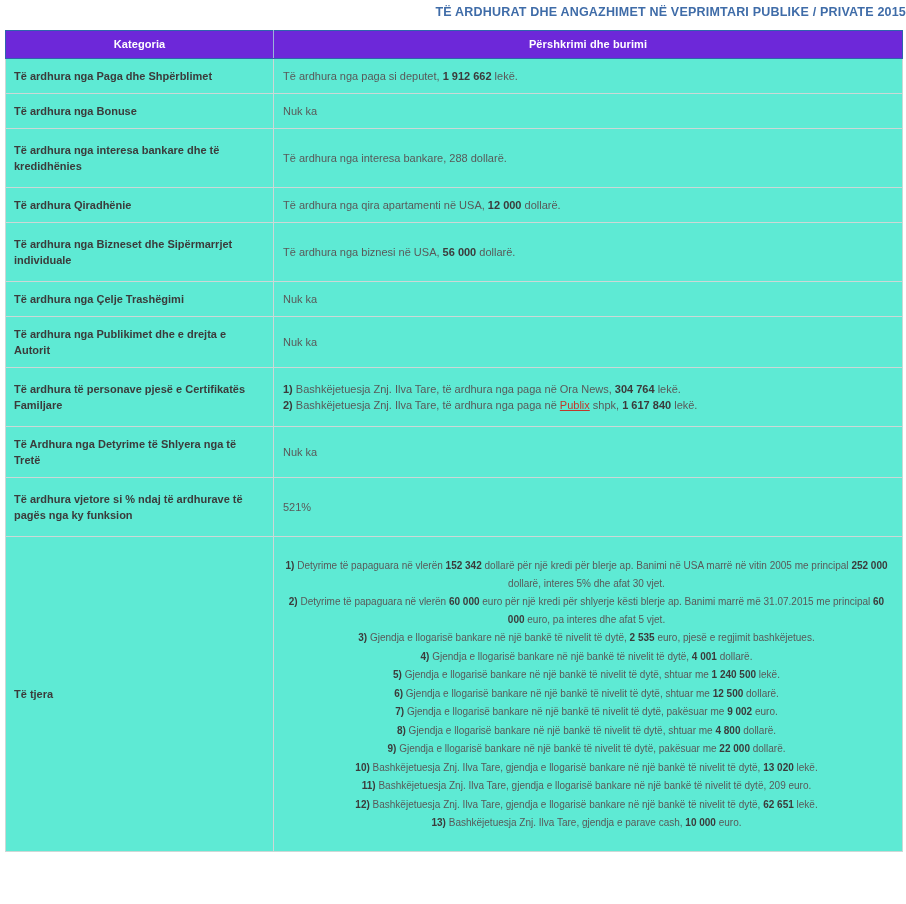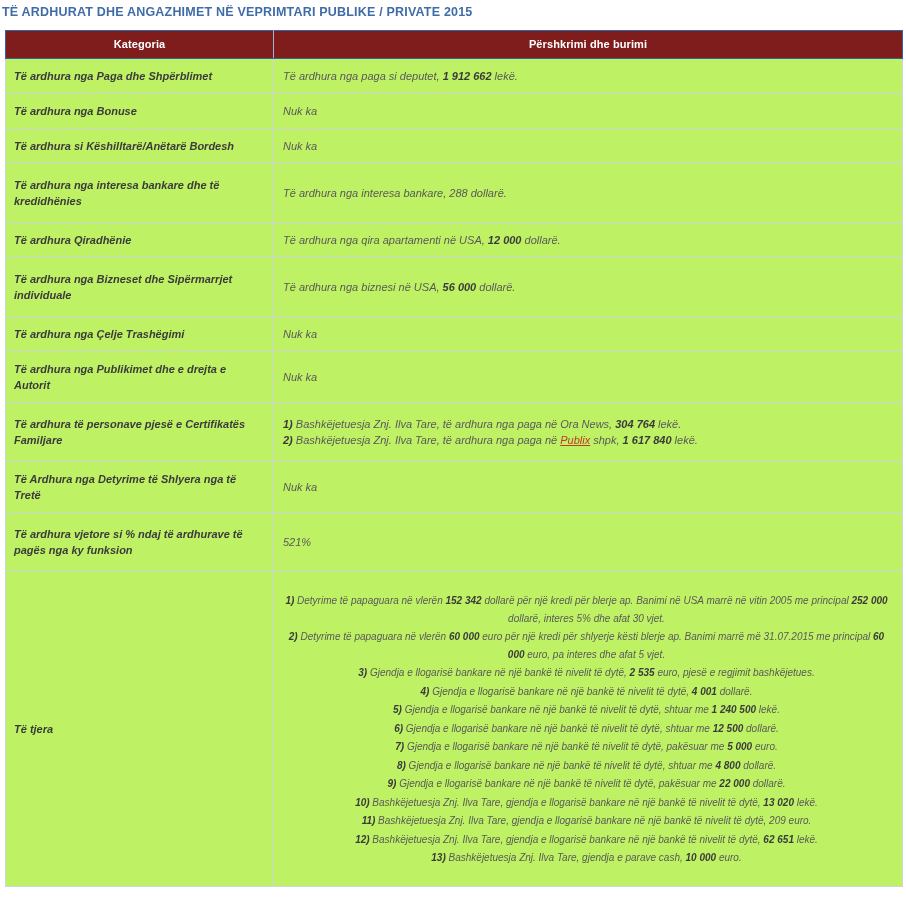--- a/index.html
+++ b/index.html
@@ -21,53 +21,53 @@
   }
   .doc-title {
     font-size: 12.5px;
     font-weight: bold;
     color: #3f6ca8;
     letter-spacing: 0.2px;
     padding: 5px 0 0 2px;
     margin: 0 0 11px 0;
     line-height: 14px;
     white-space: nowrap;
+    text-align: right;
   }
   table.income-table {
     border-collapse: collapse;
     width: 897px;
     margin-left: 5px;
     table-layout: fixed;
     border: 1px solid #c9d4d2;
   }
   table.income-table col.col-cat { width: 268px; }
   table.income-table col.col-desc { width: 629px; }
 
   table.income-table thead th {
-    background: #7f1d1d;
+    background: #6d28d9;
     color: #ffffff;
     font-size: 11px;
     font-weight: bold;
     text-align: center;
     padding: 7px 4px 8px 4px;
     border: 1px solid #2f64ad;
     border-right-color: #9ab4d8;
     letter-spacing: 0.1px;
   }
   table.income-table thead th:last-child {
     border-right-color: #2f64ad;
   }
 
   table.income-table td {
-    background: #bef264;
+    background: #5eead4;
     border: 1px solid #ccd8d6;
     vertical-align: middle;
     font-size: 11px;
     line-height: 16px;
-    font-style: italic;
   }
   td.cat {
     color: #3b3b3b;
     font-weight: bold;
     padding: 9px 10px 9px 8px;
   }
   td.desc {
     color: #595959;
     font-weight: normal;
     padding: 9px 10px 9px 9px;
@@ -127,24 +127,20 @@
       <tr>
         <td class="cat">Të ardhura nga Paga dhe Shpërblimet</td>
         <td class="desc"><span>Të ardhura nga paga si deputet, </span><span class="num">1 912 662</span><span> lekë.</span></td>
       </tr>
 
       <tr>
         <td class="cat">Të ardhura nga Bonuse</td>
         <td class="desc">Nuk ka</td>
       </tr>
 
-      <tr>
-        <td class="cat">Të ardhura si Këshilltarë/Anëtarë Bordesh</td>
-        <td class="desc">Nuk ka</td>
-      </tr>
 
       <tr class="r-tall">
         <td class="cat">Të ardhura nga interesa bankare dhe të kredidhënies</td>
         <td class="desc">Të ardhura nga interesa bankare, 288 dollarë.</td>
       </tr>
 
       <tr>
         <td class="cat">Të ardhura Qiradhënie</td>
         <td class="desc"><span>Të ardhura nga qira apartamenti në USA, </span><span class="num">12 000</span><span> dollarë.</span></td>
       </tr>
@@ -186,21 +182,21 @@
       <tr class="r-other">
         <td class="cat other-cat">Të tjera</td>
         <td class="desc other-desc">
           <ol class="other-list">
               <li><span class="mk">1)</span><span> Detyrime të papaguara në vlerën </span><span class="num">152 342</span><span> dollarë për një kredi për blerje ap. Banimi në USA marrë në vitin 2005 me principal </span><span class="num">252 000</span><span> dollarë, interes 5% dhe afat 30 vjet.</span></li>
               <li><span class="mk">2)</span><span> Detyrime të papaguara në vlerën </span><span class="num">60 000</span><span> euro për një kredi për shlyerje kësti blerje ap. Banimi marrë më 31.07.2015 me principal </span><span class="num">60 000</span><span> euro, pa interes dhe afat 5 vjet.</span></li>
               <li><span class="mk">3)</span><span> Gjendja e llogarisë bankare në një bankë të nivelit të dytë, </span><span class="num">2 535</span><span> euro, pjesë e regjimit bashkëjetues.</span></li>
               <li><span class="mk">4)</span><span> Gjendja e llogarisë bankare në një bankë të nivelit të dytë, </span><span class="num">4 001</span><span> dollarë.</span></li>
               <li><span class="mk">5)</span><span> Gjendja e llogarisë bankare në një bankë të nivelit të dytë, shtuar me </span><span class="num">1 240 500</span><span> lekë.</span></li>
               <li><span class="mk">6)</span><span> Gjendja e llogarisë bankare në një bankë të nivelit të dytë, shtuar me </span><span class="num">12 500</span><span> dollarë.</span></li>
-              <li><span class="mk">7)</span><span> Gjendja e llogarisë bankare në një bankë të nivelit të dytë, pakësuar me </span><span class="num">5 000</span><span> euro.</span></li>
+              <li><span class="mk">7)</span><span> Gjendja e llogarisë bankare në një bankë të nivelit të dytë, pakësuar me </span><span class="num">9 002</span><span> euro.</span></li>
               <li><span class="mk">8)</span><span> Gjendja e llogarisë bankare në një bankë të nivelit të dytë, shtuar me </span><span class="num">4 800</span><span> dollarë.</span></li>
               <li><span class="mk">9)</span><span> Gjendja e llogarisë bankare në një bankë të nivelit të dytë, pakësuar me </span><span class="num">22 000</span><span> dollarë.</span></li>
               <li><span class="mk">10)</span><span> Bashkëjetuesja Znj. Ilva Tare, gjendja e llogarisë bankare në një bankë të nivelit të dytë, </span><span class="num">13 020</span><span> lekë.</span></li>
               <li><span class="mk">11)</span><span> Bashkëjetuesja Znj. Ilva Tare, gjendja e llogarisë bankare në një bankë të nivelit të dytë, 209 euro.</span></li>
               <li><span class="mk">12)</span><span> Bashkëjetuesja Znj. Ilva Tare, gjendja e llogarisë bankare në një bankë të nivelit të dytë, </span><span class="num">62 651</span><span> lekë.</span></li>
               <li><span class="mk">13)</span><span> Bashkëjetuesja Znj. Ilva Tare, gjendja e parave cash, </span><span class="num">10 000</span><span> euro.</span></li>
             </ol>
         </td>
       </tr>
 

